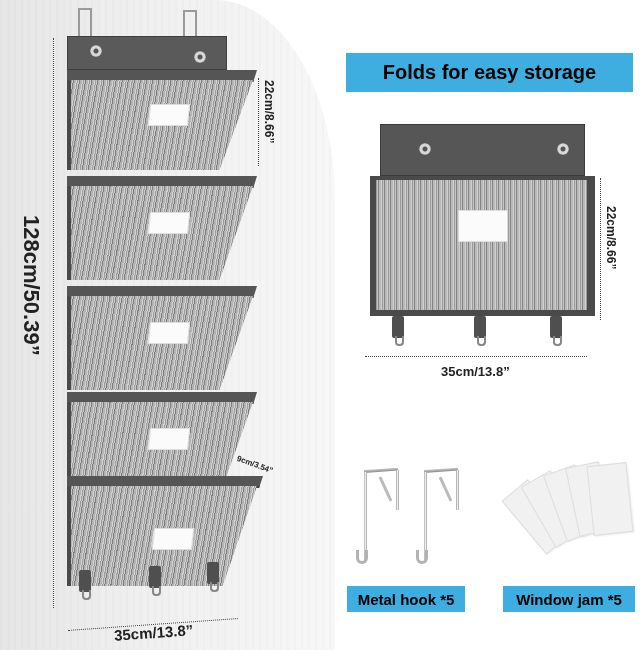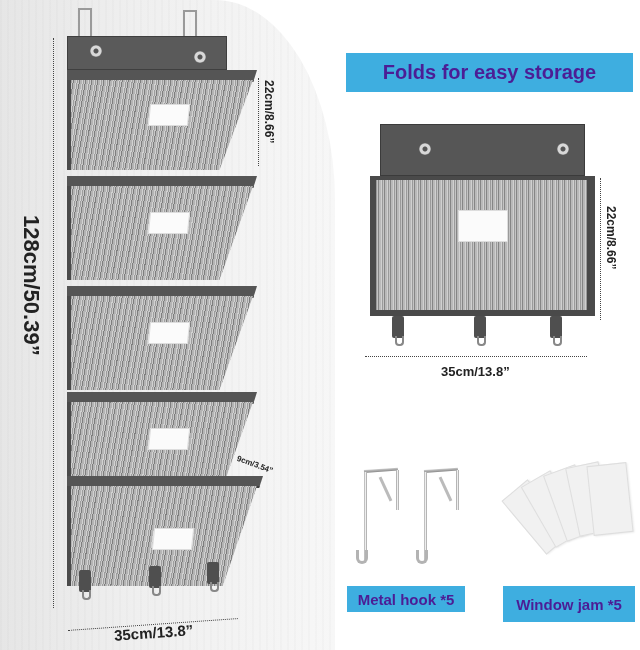--- a/index.html
+++ b/index.html
@@ -15,21 +15,21 @@
   .pocket-body { position: absolute; left: 0; top: 10px; background:
       repeating-linear-gradient(100deg, #9d9d9d 0 1px, #c8c8c8 1px 2px, #7e7e7e 2px 3px, #b4b4b4 3px 5px, #d2d2d2 5px 6px);
       border-left: 4px solid #4a4a4a; clip-path: polygon(0 0, 100% 0, 82% 100%, 0 100%); }
   .label-card { position: absolute; width: 40px; height: 22px; background: #fbfbfb; border: 1px solid #ddd; transform: skewX(-6deg); }
   .bottom-hook { position: absolute; width: 12px; height: 22px; background: #4f4f4f; border-radius: 2px; }
   .bottom-hook::after { content: ""; position: absolute; left: 3px; top: 20px; width: 5px; height: 8px; border: 2px solid #888; border-top: none; border-radius: 0 0 4px 4px; }
   .dim-v { position: absolute; border-left: 1px dotted #444; }
   .dim-h { position: absolute; border-top: 1px dotted #444; }
   .dim-text { position: absolute; color: #222; font-weight: bold; white-space: nowrap; }
   .vert { writing-mode: vertical-rl; }
-  .banner { position: absolute; background: #3eaee0; color: #4c1d95; font-weight: bold; white-space: nowrap; display: flex; align-items: center; justify-content: center; }
+  .banner { position: absolute; background: #3eaee0; color: #000000; font-weight: bold; white-space: nowrap; display: flex; align-items: center; justify-content: center; }
   .folded { position: absolute; left: 370px; top: 124px; width: 225px; height: 220px; }
   .folded-top { position: absolute; left: 10px; top: 0; width: 205px; height: 52px; background: #565656; border: 1px solid #3b3b3b; }
   .folded-body { position: absolute; left: 0; top: 52px; width: 225px; height: 140px; background: #4a4a4a; padding: 4px 8px 6px 6px; }
   .folded-fabric { width: 100%; height: 100%; background: repeating-linear-gradient(90deg, #9a9a9a 0 1px, #c4c4c4 1px 2px, #858585 2px 3px, #b9b9b9 3px 5px, #d0d0d0 5px 6px); position: relative; }
   .metal-hook { position: absolute; width: 42px; height: 110px; }
   .metal-hook .stem { position: absolute; left: 6px; top: 10px; width: 3px; height: 88px; background: linear-gradient(90deg, #aaa, #eee, #999); }
   .metal-hook .topbar { position: absolute; left: 6px; top: 8px; width: 34px; height: 3px; background: linear-gradient(#ccc, #888); transform: rotate(-4deg); transform-origin: left; }
   .metal-hook .back { position: absolute; left: 38px; top: 8px; width: 3px; height: 40px; background: linear-gradient(90deg, #999, #eee, #999); }
   .metal-hook .tip { position: absolute; left: 26px; top: 14px; width: 3px; height: 26px; background: #bbb; transform: rotate(-25deg); }
   .metal-hook .curl { position: absolute; left: -2px; top: 88px; width: 12px; height: 14px; border: 3px solid #b3b3b3; border-top: none; border-radius: 0 0 8px 8px; }
@@ -131,13 +131,13 @@
 
 <div style="position:absolute; left:512px; top:460px; width:120px; height:110px;">
   <div class="jam-card" style="left:8px; top:22px; transform: rotate(-40deg);"></div>
   <div class="jam-card" style="left:24px; top:14px; transform: rotate(-30deg);"></div>
   <div class="jam-card" style="left:42px; top:8px; transform: rotate(-20deg);"></div>
   <div class="jam-card" style="left:60px; top:4px; transform: rotate(-12deg);"></div>
   <div class="jam-card" style="left:78px; top:4px; width:40px; transform: rotate(-6deg);"></div>
 </div>
 
 <div class="banner" style="left:347px; top:586px; width:118px; height:26px; font-size:15px;">Metal hook *5</div>
-<div class="banner" style="left:503px; top:586px; width:132px; height:36px; font-size:15px;">Window jam *5</div>
+<div class="banner" style="left:503px; top:586px; width:132px; height:26px; font-size:15px;">Window jam *5</div>
 
 </body></html>

